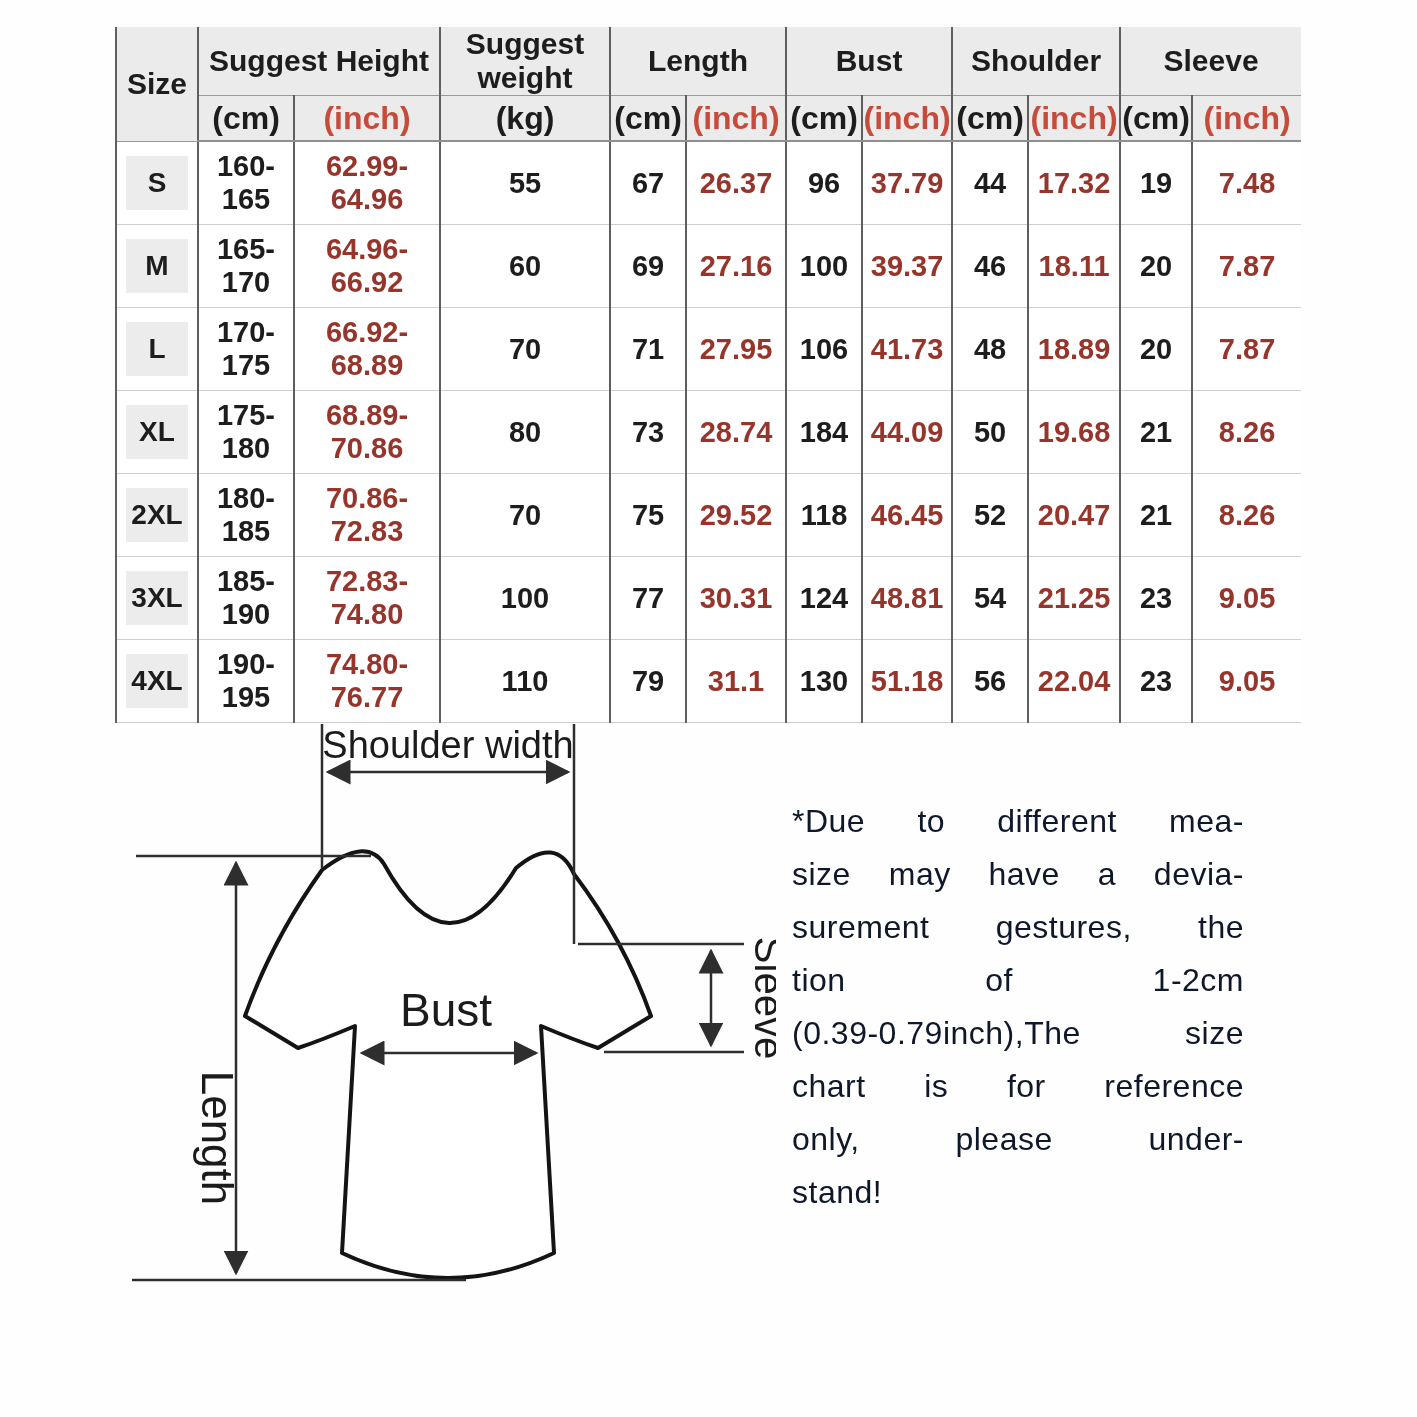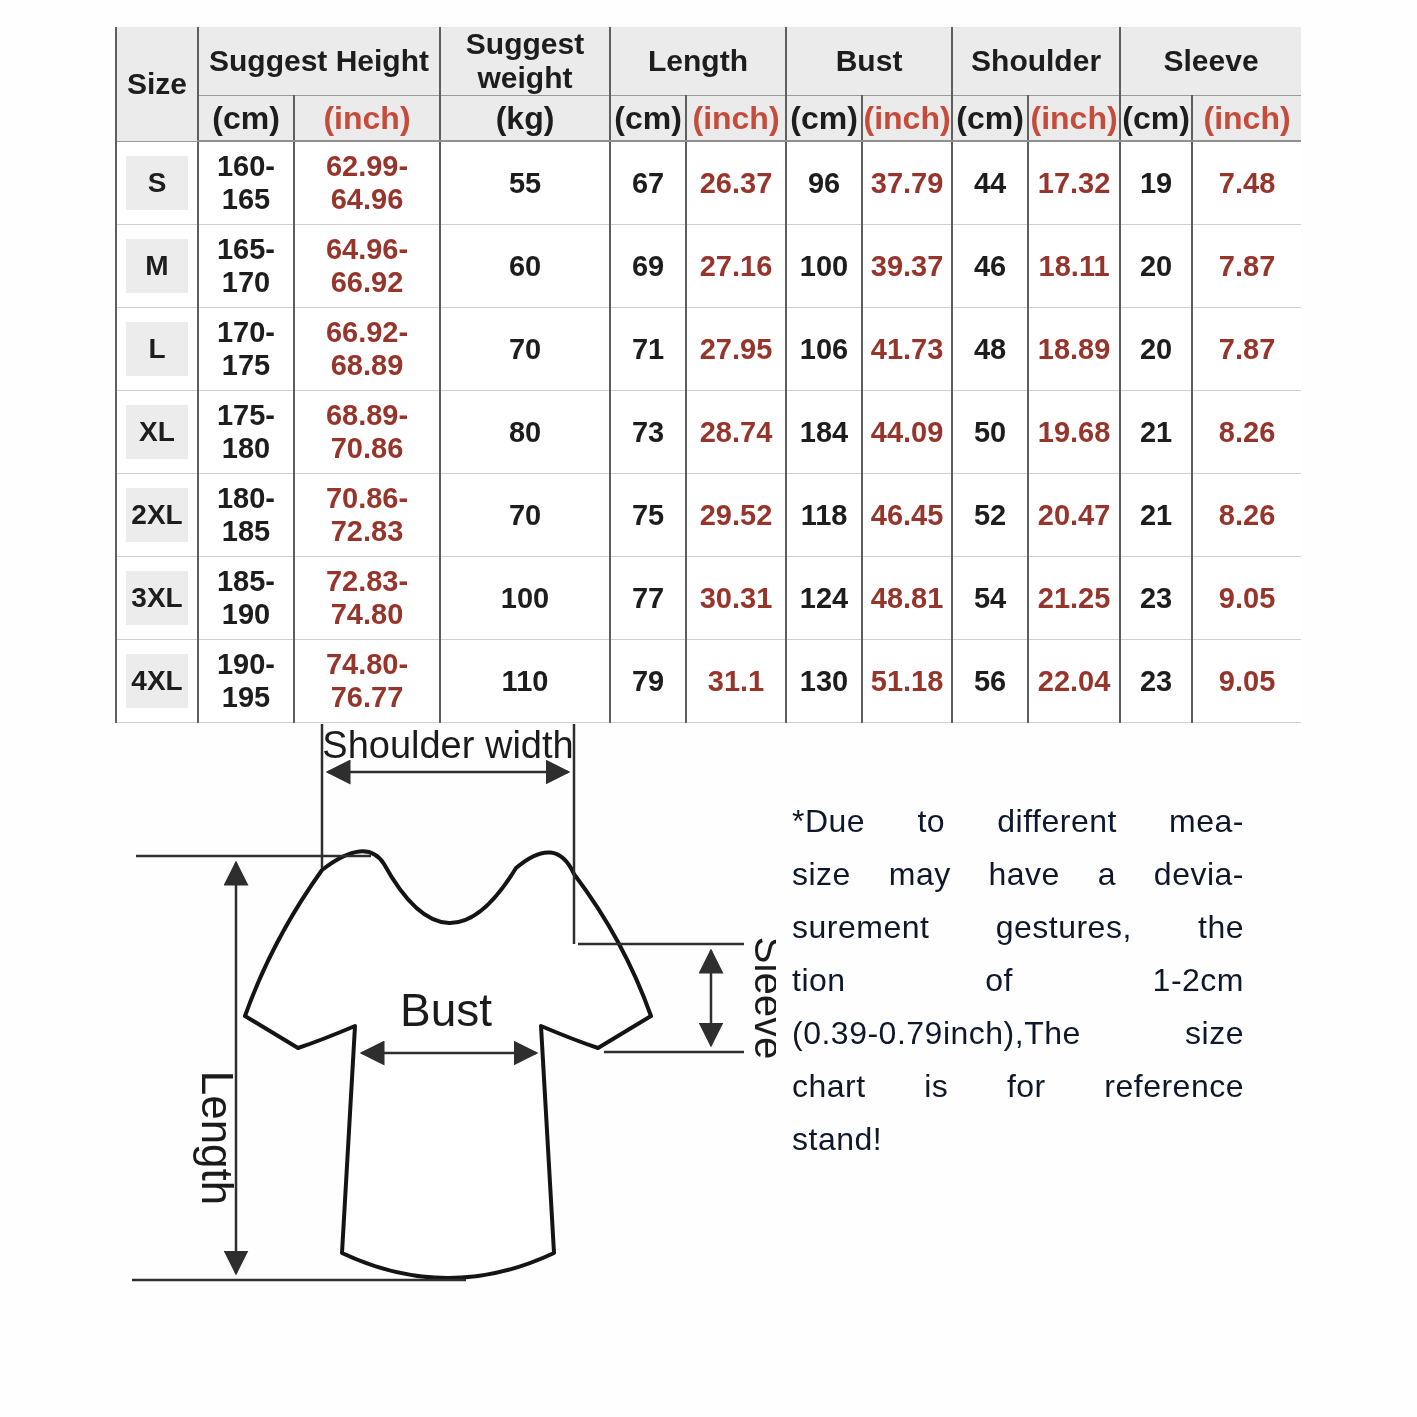--- a/index.html
+++ b/index.html
@@ -236,16 +236,17 @@
     <line class="guide" x1="236" y1="335" x2="410" y2="335" marker-start="url(#ah)" marker-end="url(#ah)"></line>
   </svg>
 
   <div class="note">
       <div class="note-line">*Due to different mea-</div>
       <div class="note-line">size may have a devia-</div>
       <div class="note-line">surement gestures, the</div>
       <div class="note-line">tion of 1-2cm</div>
       <div class="note-line">(0.39-0.79inch),The size</div>
       <div class="note-line">chart is for reference</div>
+      <div class="note-line">only, please under-</div>
       <div class="note-line">stand!</div>
     </div>
 
 </div>
 
 </body></html>

